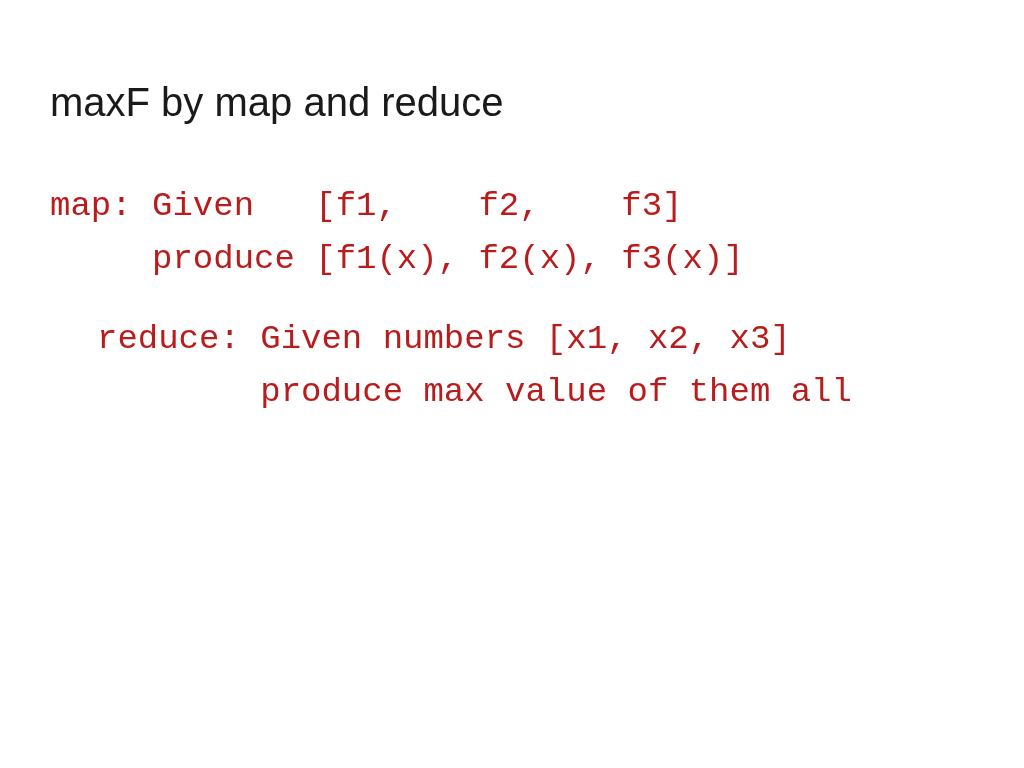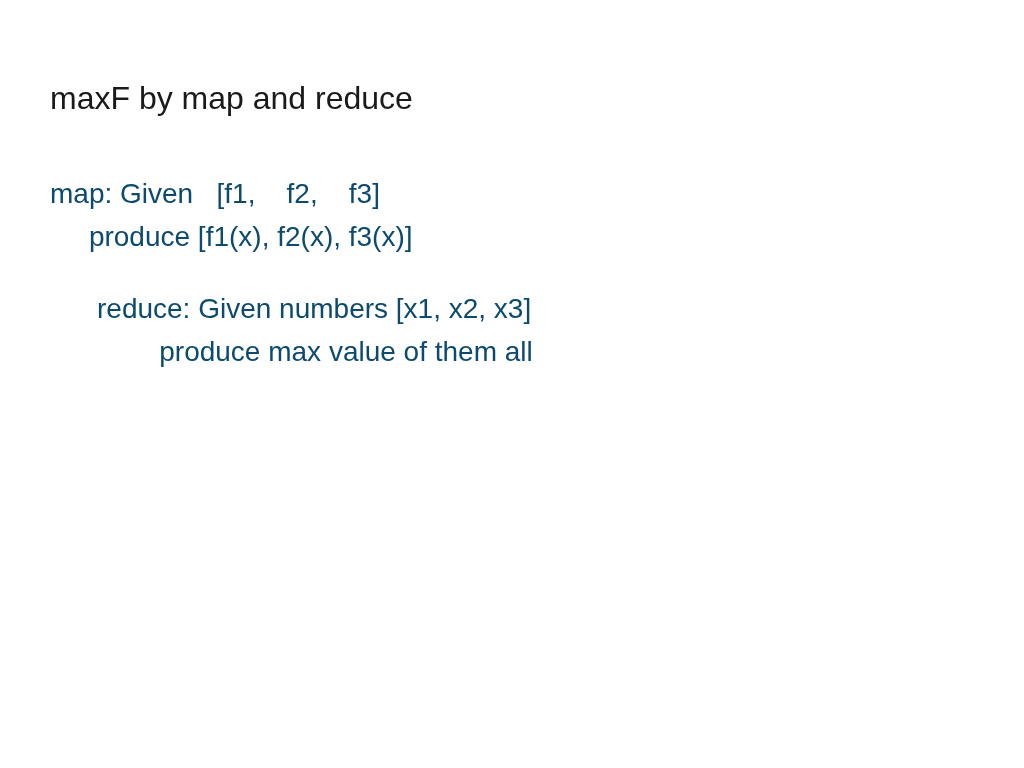--- a/index.html
+++ b/index.html
@@ -8,29 +8,29 @@
       box-sizing: border-box;
     }
     body {
       width: 1024px;
       height: 768px;
       background: #ffffff;
       padding: 80px 50px;
       font-family: Arial, Helvetica, sans-serif;
     }
     .title {
-      font-size: 32px;
+      font-size: 40px;
       font-weight: 400;
       color: #1a1a1a;
       margin-bottom: 55px;
     }
     .code-block {
-      font-family: Liberation Sans, sans-serif;
-      font-size: 28px;
-      color: #0c4a6e;
+      font-family: Liberation Mono, monospace;
+      font-size: 34px;
+      color: #b91c1c;
       line-height: 1.55;
       white-space: pre;
     }
     .block-gap {
       margin-top: 28px;
       margin-left: 47px;
     }
   </style>
 </head>
 <body>

